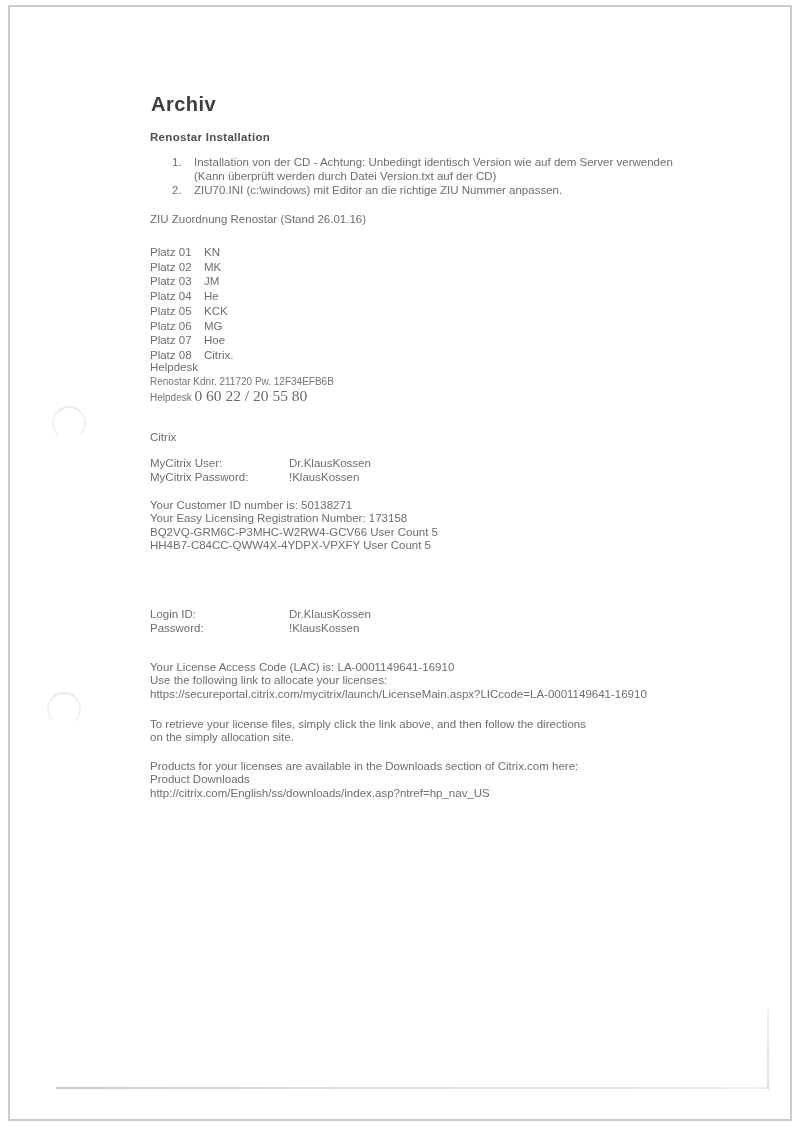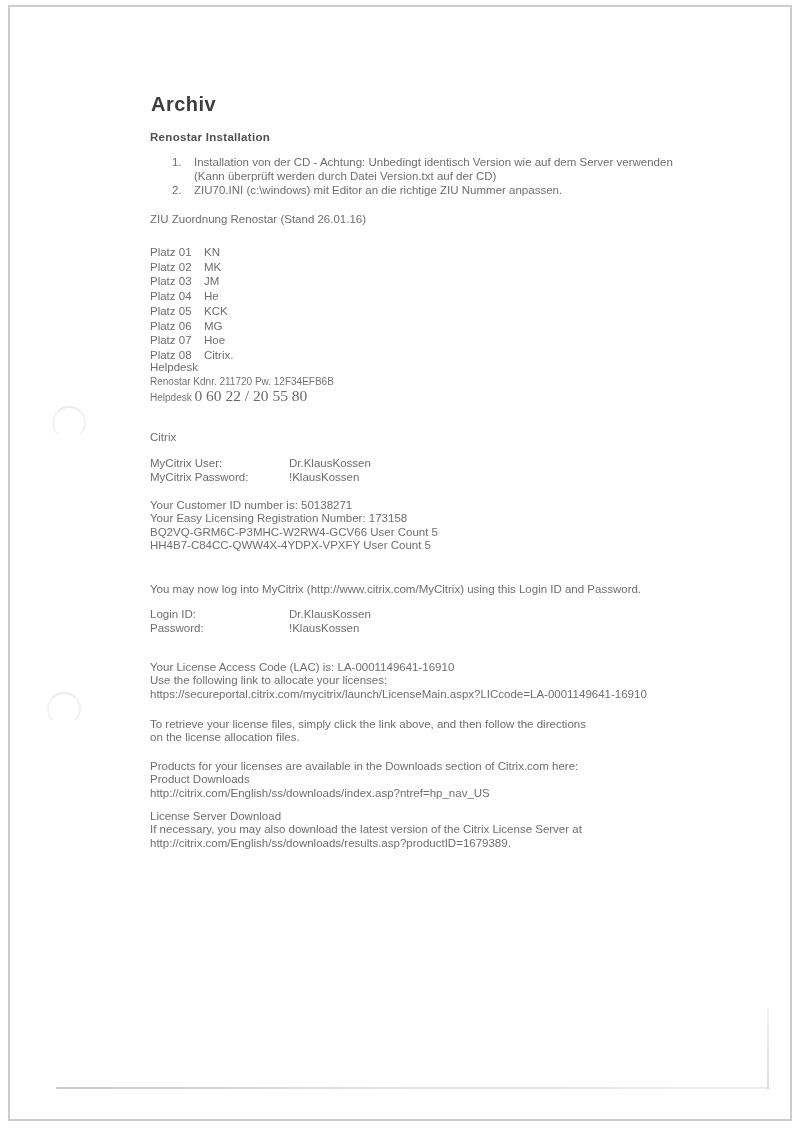--- a/index.html
+++ b/index.html
@@ -147,49 +147,43 @@
     </div>
   </div>
 
   <div class="abs customer">
     <div class="para body-line">Your Customer ID number is: 50138271</div>
     <div class="para body-line">Your Easy Licensing Registration Number: 173158</div>
     <div class="para body-line">BQ2VQ-GRM6C-P3MHC-W2RW4-GCV66 User Count 5</div>
     <div class="para body-line">HH4B7-C84CC-QWW4X-4YDPX-VPXFY User Count 5</div>
   </div>
 
-  <div class="abs login-note body-line">You may now log into MyCitrix (http://www.citrix.com/MyCitrix) using this Login ID and Password.</div>
 
   <div class="abs cred2">
     <div class="cred-row body-line">
       <span class="cred-label">Login ID:</span>
       <span>Dr.KlausKossen</span>
     </div>
     <div class="cred-row body-line">
       <span class="cred-label">Password:</span>
       <span>!KlausKossen</span>
     </div>
   </div>
 
   <div class="abs lac">
     <div class="para body-line">Your License Access Code (LAC) is: LA-0001149641-16910</div>
     <div class="para body-line">Use the following link to allocate your licenses:</div>
     <div class="para body-line">https://secureportal.citrix.com/mycitrix/launch/LicenseMain.aspx?LICcode=LA-0001149641-16910</div>
   </div>
 
   <div class="abs retrieve">
     <div class="para body-line">To retrieve your license files, simply click the link above, and then follow the directions</div>
-    <div class="para body-line">on the license allocation files.</div>
+    <div class="para body-line">on the simply allocation site.</div>
   </div>
 
   <div class="abs prod-dl">
     <div class="para body-line">Products for your licenses are available in the Downloads section of Citrix.com here:</div>
     <div class="para body-line">Product Downloads</div>
     <div class="para body-line">http://citrix.com/English/ss/downloads/index.asp?ntref=hp_nav_US</div>
   </div>
 
-  <div class="abs lic-srv">
-    <div class="para body-line">License Server Download</div>
-    <div class="para body-line">If necessary, you may also download the latest version of the Citrix License Server at</div>
-    <div class="para body-line">http://citrix.com/English/ss/downloads/results.asp?productID=1679389.</div>
-  </div>
 
 </div>
 
 </body></html>

